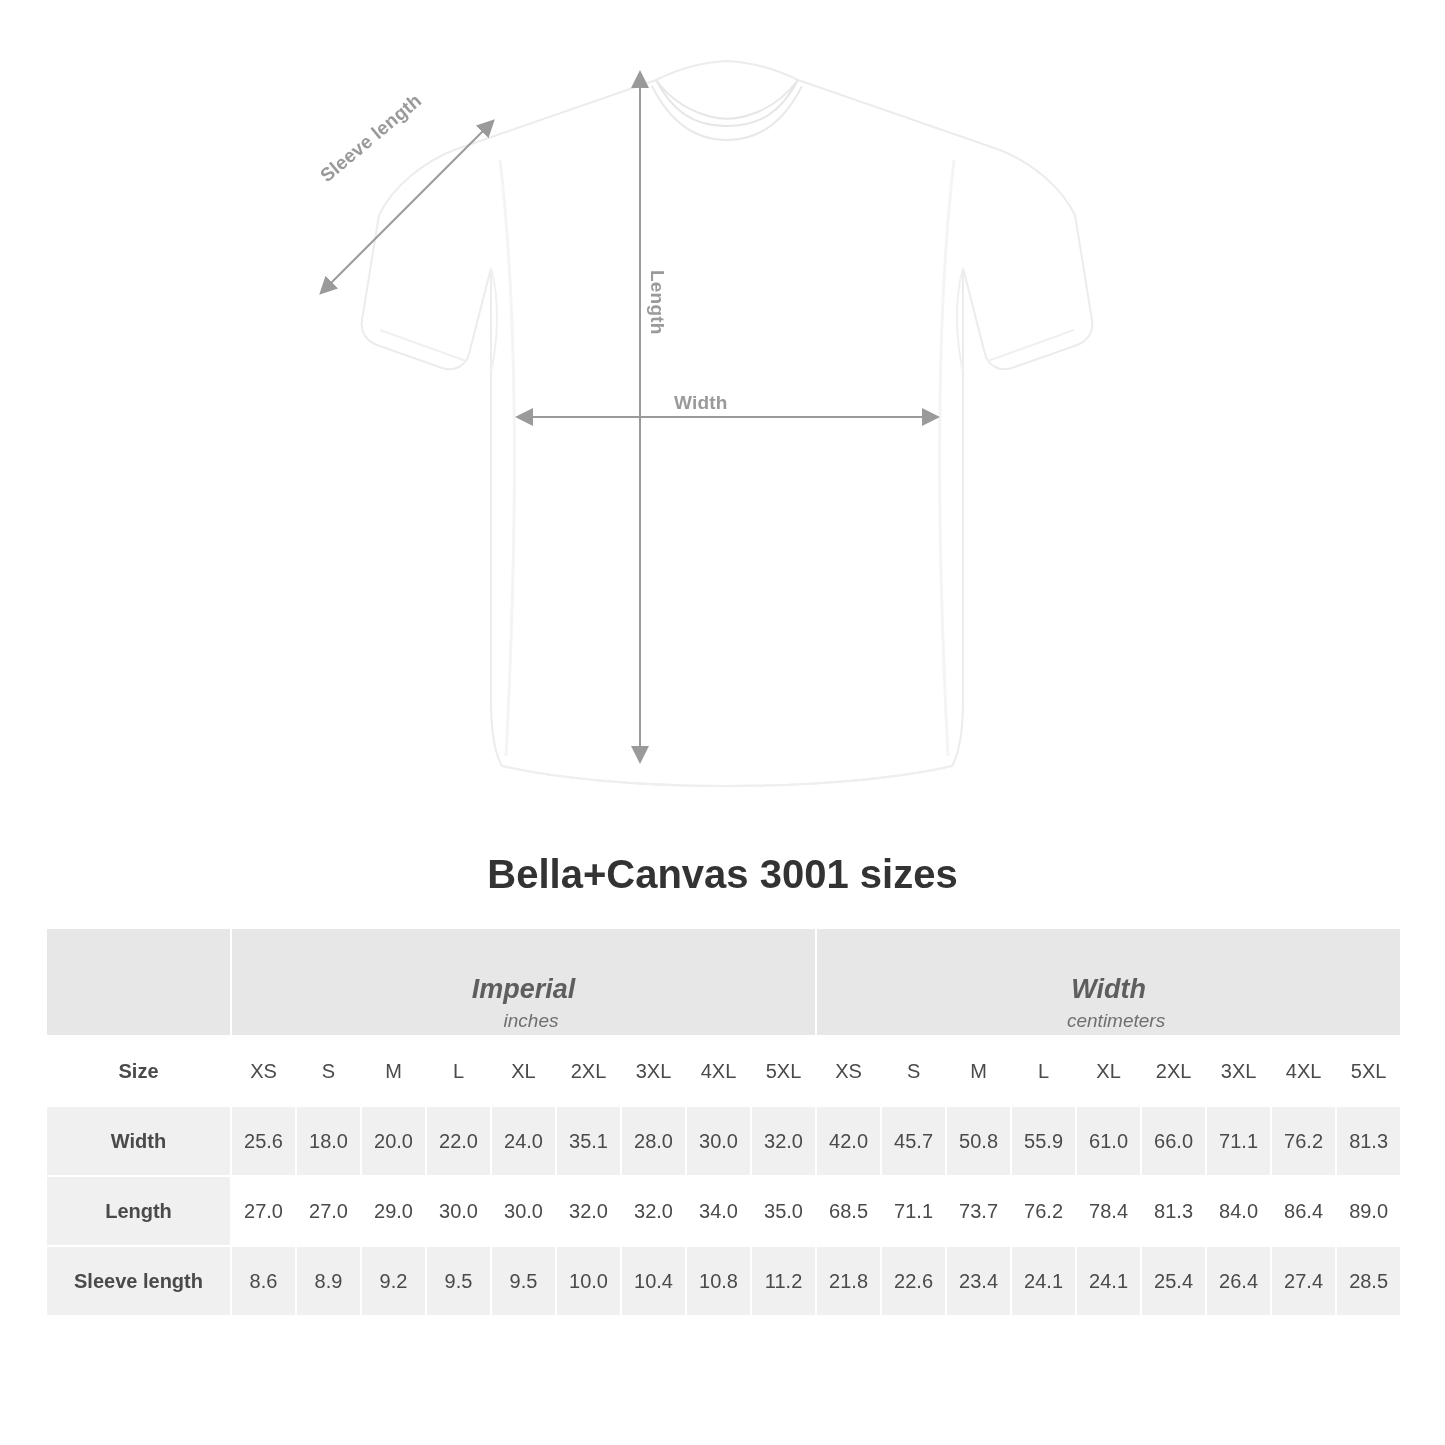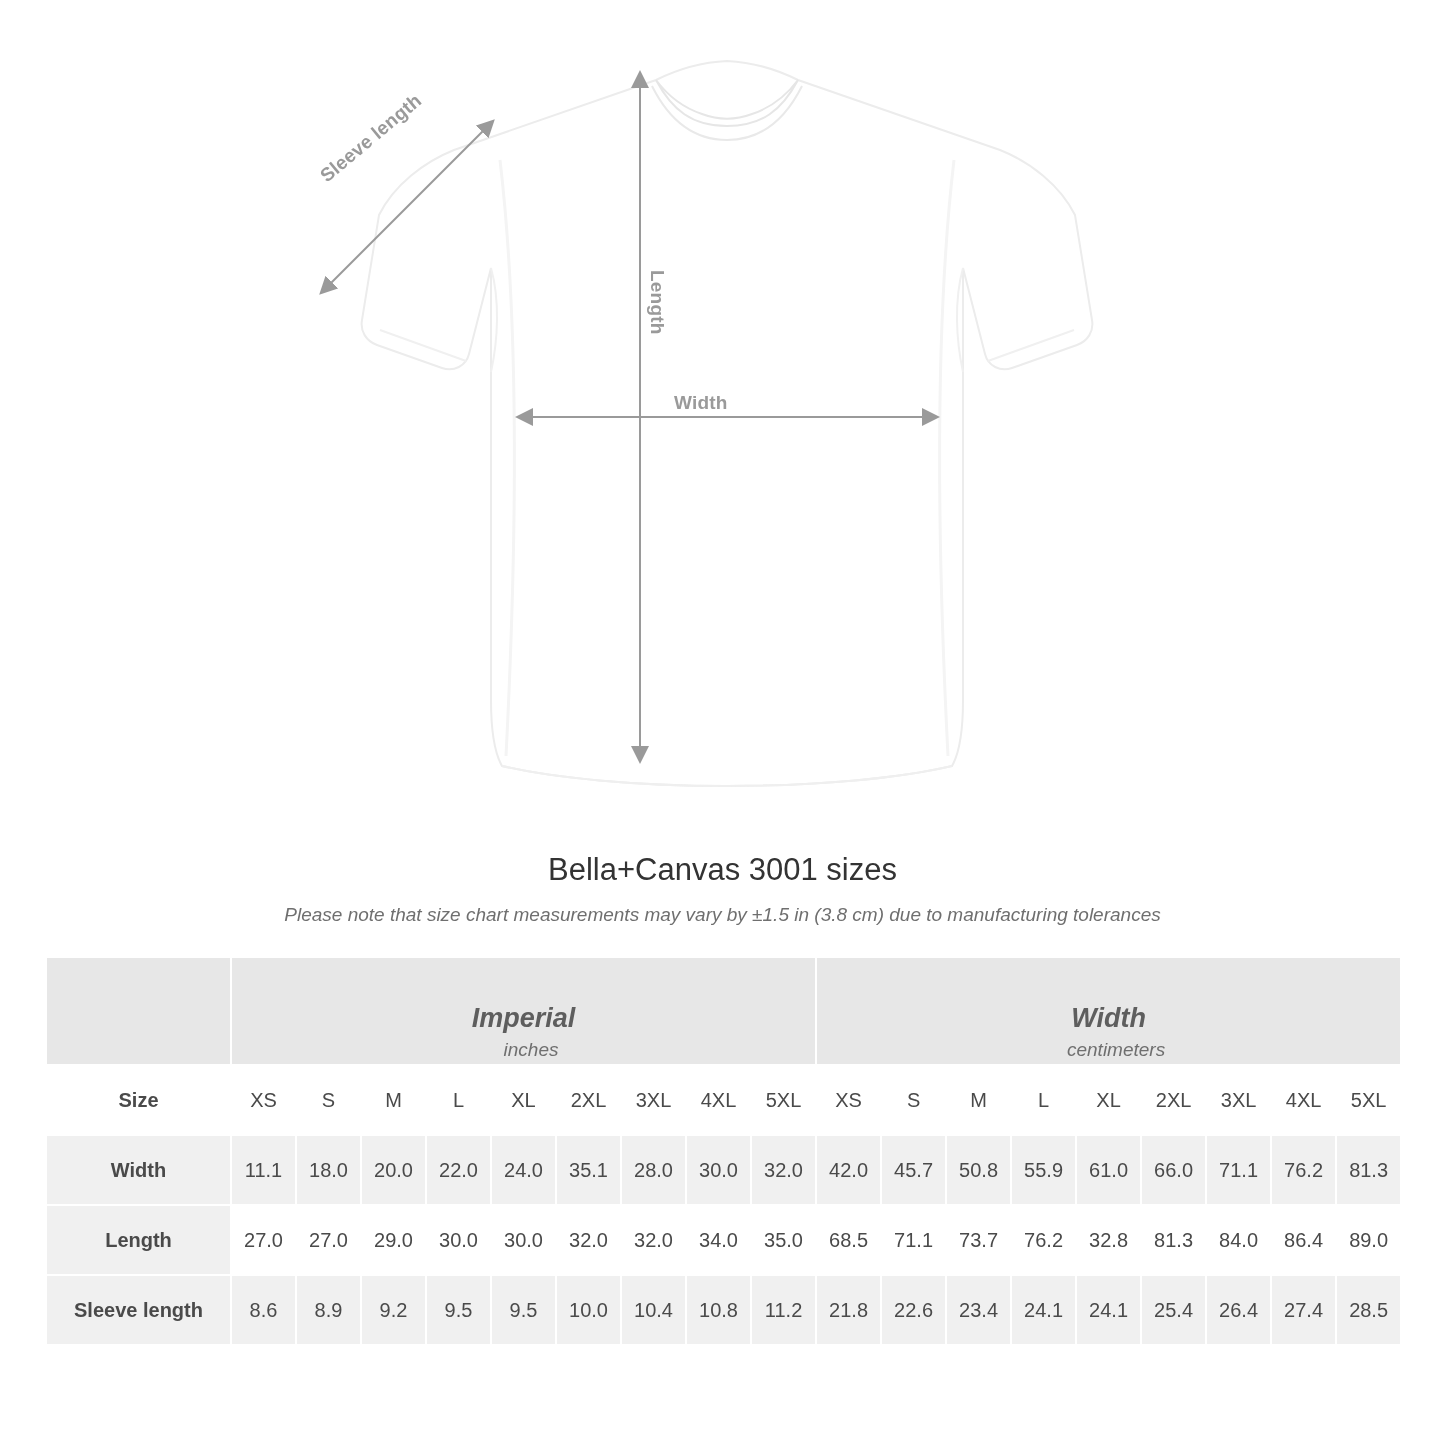--- a/index.html
+++ b/index.html
@@ -56,22 +56,22 @@
     left: 674px;
     top: 392px;
   }
 
   
   .title-block {
     text-align: center;
     margin-top: 22px;
   }
   .chart-title {
-    font-size: 31px;
-    font-weight: normal;
+    font-size: 40px;
+    font-weight: bold;
     color: #333333;
     margin: 16px 0 16px 0;
   }
   .chart-note {
     font-size: 19px;
     font-style: italic;
     color: #6f6f6f;
     margin: 0;
   }
 
@@ -204,21 +204,20 @@
       </g>
     </svg>
 
     <div class="dim-label label-sleeve">Sleeve length</div>
     <div class="dim-label label-length">Length</div>
     <div class="dim-label label-width">Width</div>
   </div>
 
   <div class="title-block">
     <h1 class="chart-title">Bella+Canvas 3001 sizes</h1>
-    <p class="chart-note">Please note that size chart measurements may vary by ±1.5 in (3.8 cm) due to manufacturing tolerances</p>
   </div>
 
   <div class="table-wrap">
     <table class="size-table">
       <colgroup>
         <col style="width:185px">
         <col span="18" style="width:65px">
       </colgroup>
       <tbody id="table-body">
           <tr>
@@ -248,21 +247,21 @@
             <td class="col-head">M</td>
             <td class="col-head">L</td>
             <td class="col-head">XL</td>
             <td class="col-head">2XL</td>
             <td class="col-head">3XL</td>
             <td class="col-head">4XL</td>
             <td class="col-head">5XL</td>
           </tr>
           <tr>
             <td class="row-head">Width</td>
-            <td class="cell-grey">11.1</td>
+            <td class="cell-grey">25.6</td>
             <td class="cell-grey">18.0</td>
             <td class="cell-grey">20.0</td>
             <td class="cell-grey">22.0</td>
             <td class="cell-grey">24.0</td>
             <td class="cell-grey">35.1</td>
             <td class="cell-grey">28.0</td>
             <td class="cell-grey">30.0</td>
             <td class="cell-grey">32.0</td>
             <td class="cell-grey">42.0</td>
             <td class="cell-grey">45.7</td>
@@ -282,21 +281,21 @@
             <td class="cell-white">30.0</td>
             <td class="cell-white">30.0</td>
             <td class="cell-white">32.0</td>
             <td class="cell-white">32.0</td>
             <td class="cell-white">34.0</td>
             <td class="cell-white">35.0</td>
             <td class="cell-white">68.5</td>
             <td class="cell-white">71.1</td>
             <td class="cell-white">73.7</td>
             <td class="cell-white">76.2</td>
-            <td class="cell-white">32.8</td>
+            <td class="cell-white">78.4</td>
             <td class="cell-white">81.3</td>
             <td class="cell-white">84.0</td>
             <td class="cell-white">86.4</td>
             <td class="cell-white">89.0</td>
           </tr>
           <tr>
             <td class="row-head">Sleeve length</td>
             <td class="cell-grey">8.6</td>
             <td class="cell-grey">8.9</td>
             <td class="cell-grey">9.2</td>

